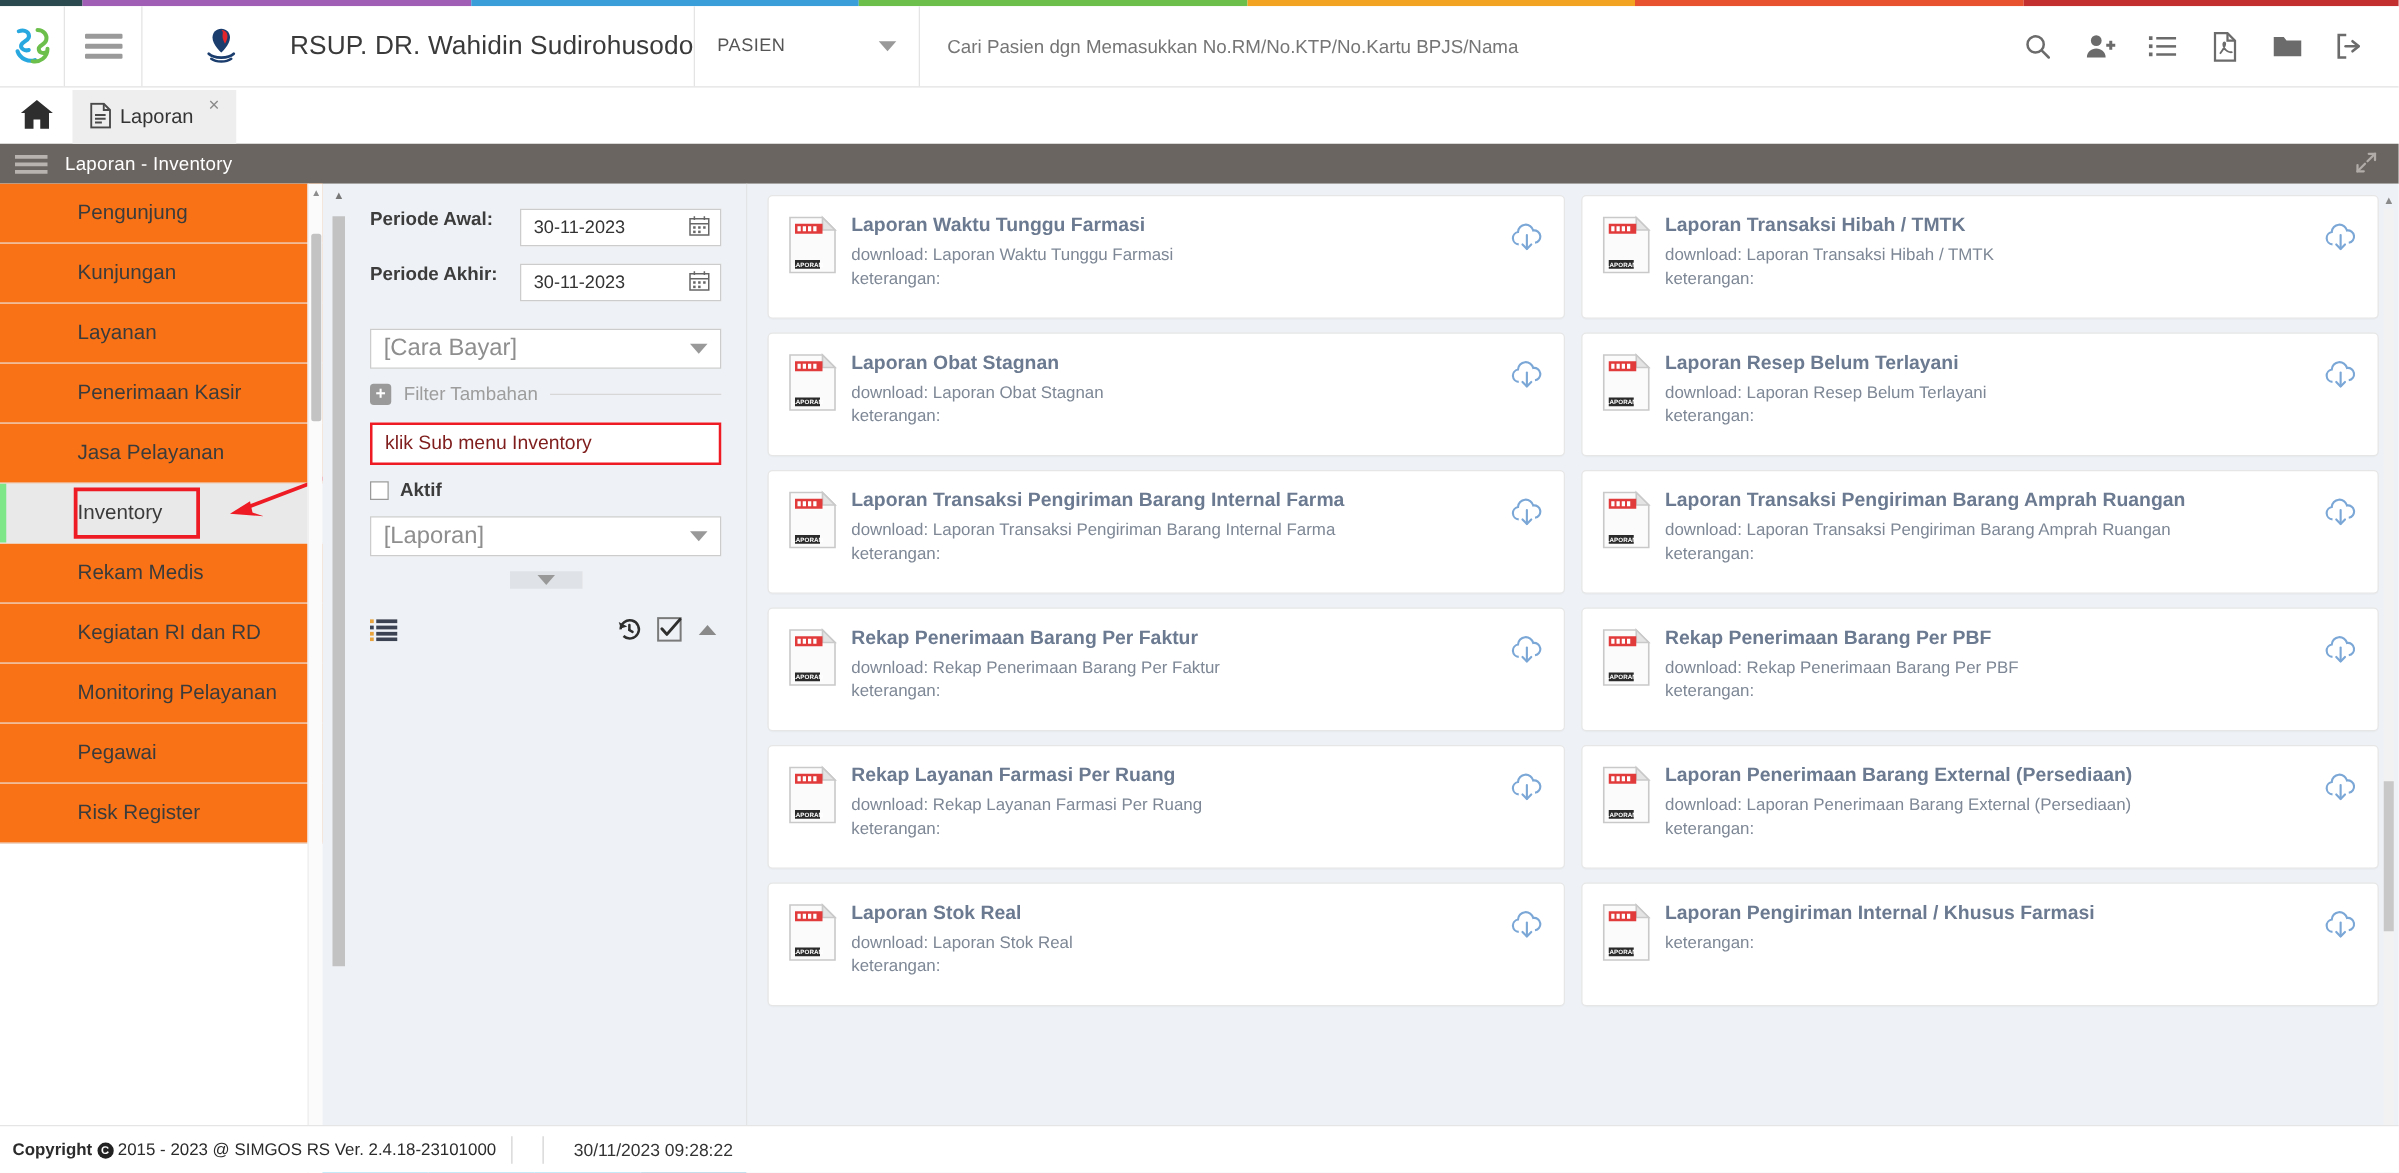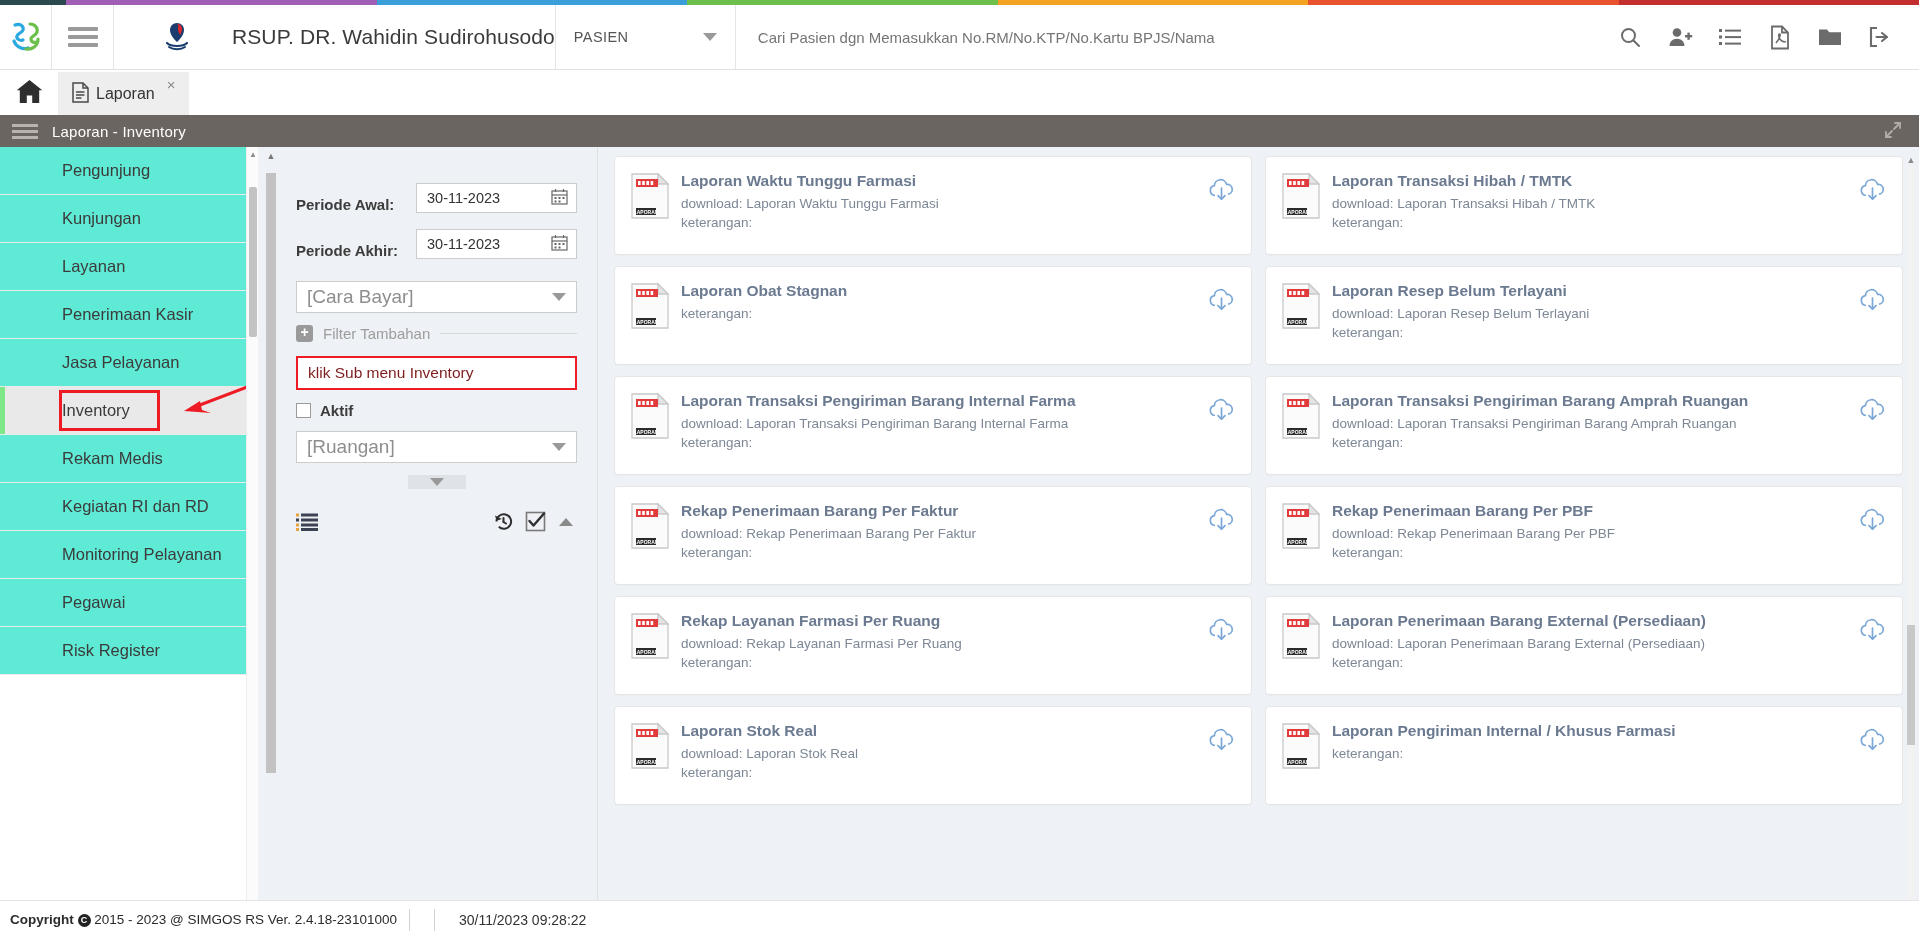--- a/index.html
+++ b/index.html
@@ -72,21 +72,21 @@
   #crumbbar .cb-expand { margin-left:auto; opacity:.65; }
 
   
   #content { display:flex; height:815px; width:100%; position:relative; }
 
   
   #sidebar { width:258px; background:#fff; position:relative; }
   .side-item {
     height:48px; display:flex; align-items:center; padding-left:62px;
     font-size:16.5px; color:#3b3b3b; border-bottom:1px solid #eceaea; cursor:pointer;
-    position:relative; background:#5eead4;
+    position:relative; background:#f97316;
   }
   .side-item.active { background:#e9e9e9; }
   .side-item.active::before {
     content:""; position:absolute; left:0; top:0; bottom:0; width:5px; background:#7ee787;
   }
   .side-scroll {
     position:absolute; right:0px; top:0; width:12px; height:100%; background:#fbfbfb;
     border-left:1px solid #ededed;
   }
   .side-scroll .thumb { position:absolute; left:2px; top:40px; width:8px; height:150px; background:#c3c3c3; border-radius:2px;}
@@ -97,21 +97,21 @@
     width:340px; background:#eef1f5; position:relative; display:flex; flex-direction:column;
     border-right:1px solid #e0e0e0;
   }
   .fp-scroll { position:absolute; left:6px; top:0; width:14px; height:100%; }
   .fp-scroll .up {
     position:absolute; left:0; top:4px; width:14px; text-align:center;
     font-size:9px; color:#777;
   }
   .fp-scroll .thumb { position:absolute; left:2px; top:26px; width:10px; height:600px; background:#c2c2c2; }
   .fp-inner { padding:20px 20px 0 38px; flex:1; }
-  .frow { display:flex; align-items:flex-end; margin-bottom:14px;margin-top:16px; }
+  .frow { display:flex; align-items:flex-start; margin-bottom:14px; }
   .frow label { width:120px; font-size:15px; color:#3c3c3c; font-weight:bold;}
   .dateinput {
     flex:1; height:30px; background:#fff; border:1px solid #ccc; display:flex;
     align-items:center; justify-content:space-between; padding:0 8px 0 10px;
   }
   .dateinput span.val { font-size:14.5px; color:#333; }
   .selinput {
     height:32px; background:#fff; border:1px solid #ccc; display:flex;
     align-items:center; justify-content:space-between; padding:0 10px; margin-bottom:12px;
   }
@@ -435,21 +435,21 @@
       </div>
 
       <div class="annot-box">klik Sub menu Inventory</div>
 
       <div class="chkrow">
         <span class="chkbox"></span>
         <span class="lbl">Aktif</span>
       </div>
 
       <div class="selinput">
-        <span class="ph">[Ruangan]</span>
+        <span class="ph">[Laporan]</span>
         <span class="caret-dn"></span>
       </div>
 
       <div class="collapse-tab">
         <span class="caret-dn"></span>
       </div>
 
       <div class="toolbar-row">
         <span>
           <svg width="22" height="18" viewBox="0 0 22 18">
@@ -554,20 +554,21 @@
               <rect x="7" y="7" width="22" height="8" fill="#e23b3b"></rect>
               <rect x="9" y="9" width="2.6" height="4" fill="#fff"></rect>
               <rect x="13.2" y="9" width="2.6" height="4" fill="#fff"></rect>
               <rect x="17.4" y="9" width="2.6" height="4" fill="#fff"></rect>
               <rect x="21.6" y="9" width="2.6" height="4" fill="#fff"></rect>
               <rect x="7" y="36" width="20" height="7" fill="#2b2b2b"></rect>
               <text x="17" y="41.6" font-family="Liberation Sans,sans-serif" font-size="5" fill="#fff" text-anchor="middle" font-weight="bold">LAPORAN</text>
             </svg></div>
           <div class="rtext">
             <div class="rtitle">Laporan Obat Stagnan</div>
+            <div class="rsub">download: Laporan Obat Stagnan</div>
             <div class="rket">keterangan:</div>
           </div>
           <div class="dlicon">
             <svg width="27" height="27" viewBox="0 0 27 27" fill="none" stroke="#7ba7d7" stroke-width="1.7">
               <path d="M7 18.5a5 5 0 0 1-.6-9.9A6.2 6.2 0 0 1 18.6 7.4 4.9 4.9 0 0 1 20 17.2"></path>
               <line x1="13.5" y1="11" x2="13.5" y2="22" stroke-linecap="round"></line>
               <path d="M10 18.6l3.5 3.6 3.5-3.6" stroke-linecap="round" stroke-linejoin="round"></path>
             </svg>
           </div>
         </div>

